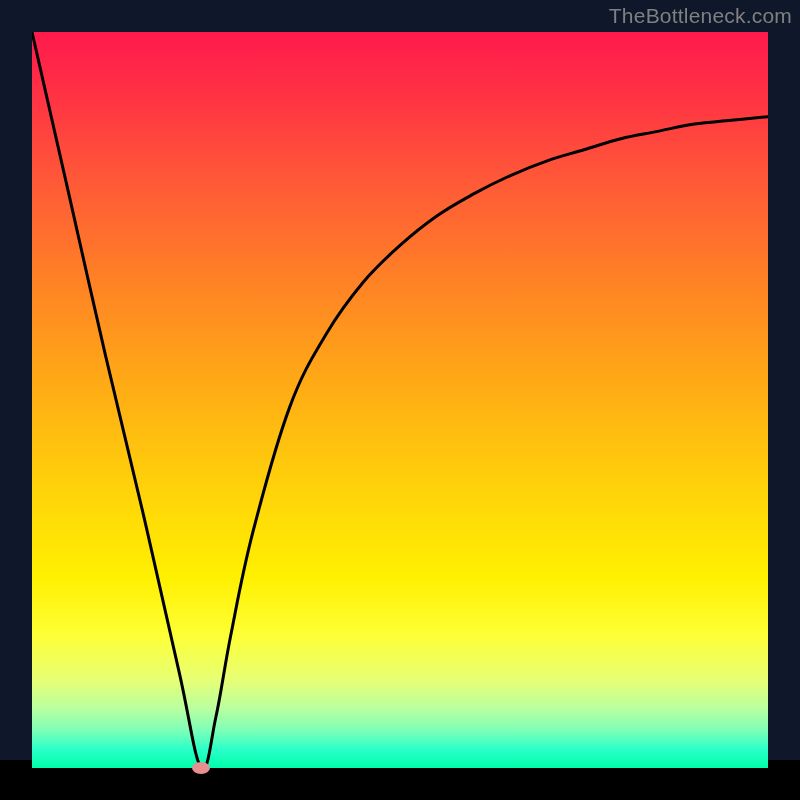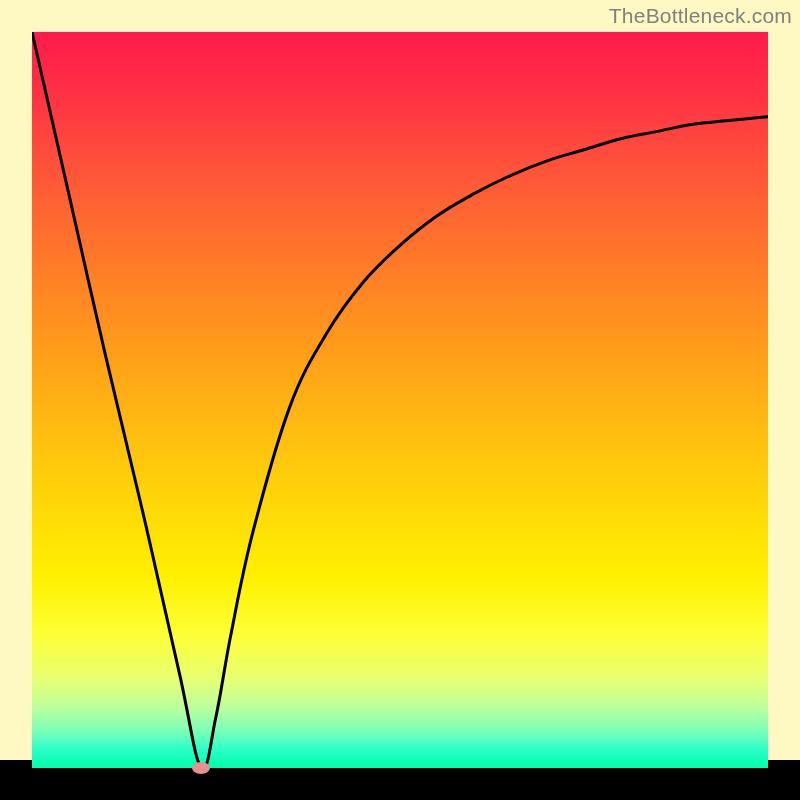--- a/index.html
+++ b/index.html
@@ -8,21 +8,21 @@
     width: 800px;
     height: 800px;
     background: #000;
     overflow: hidden;
     font-family: Arial, Helvetica, sans-serif;
   }
   .frame {
     position: relative;
     width: 800px;
     height: 760px;
-    background: #fef9c3;
+    background: #0f172a;
   }
   .plot-area {
     position: absolute;
     left: 32px;
     top: 32px;
     width: 736px;
     height: 736px;
     background: linear-gradient(to bottom,
       #ff1a4d 0%,
       #ff3044 8%,

